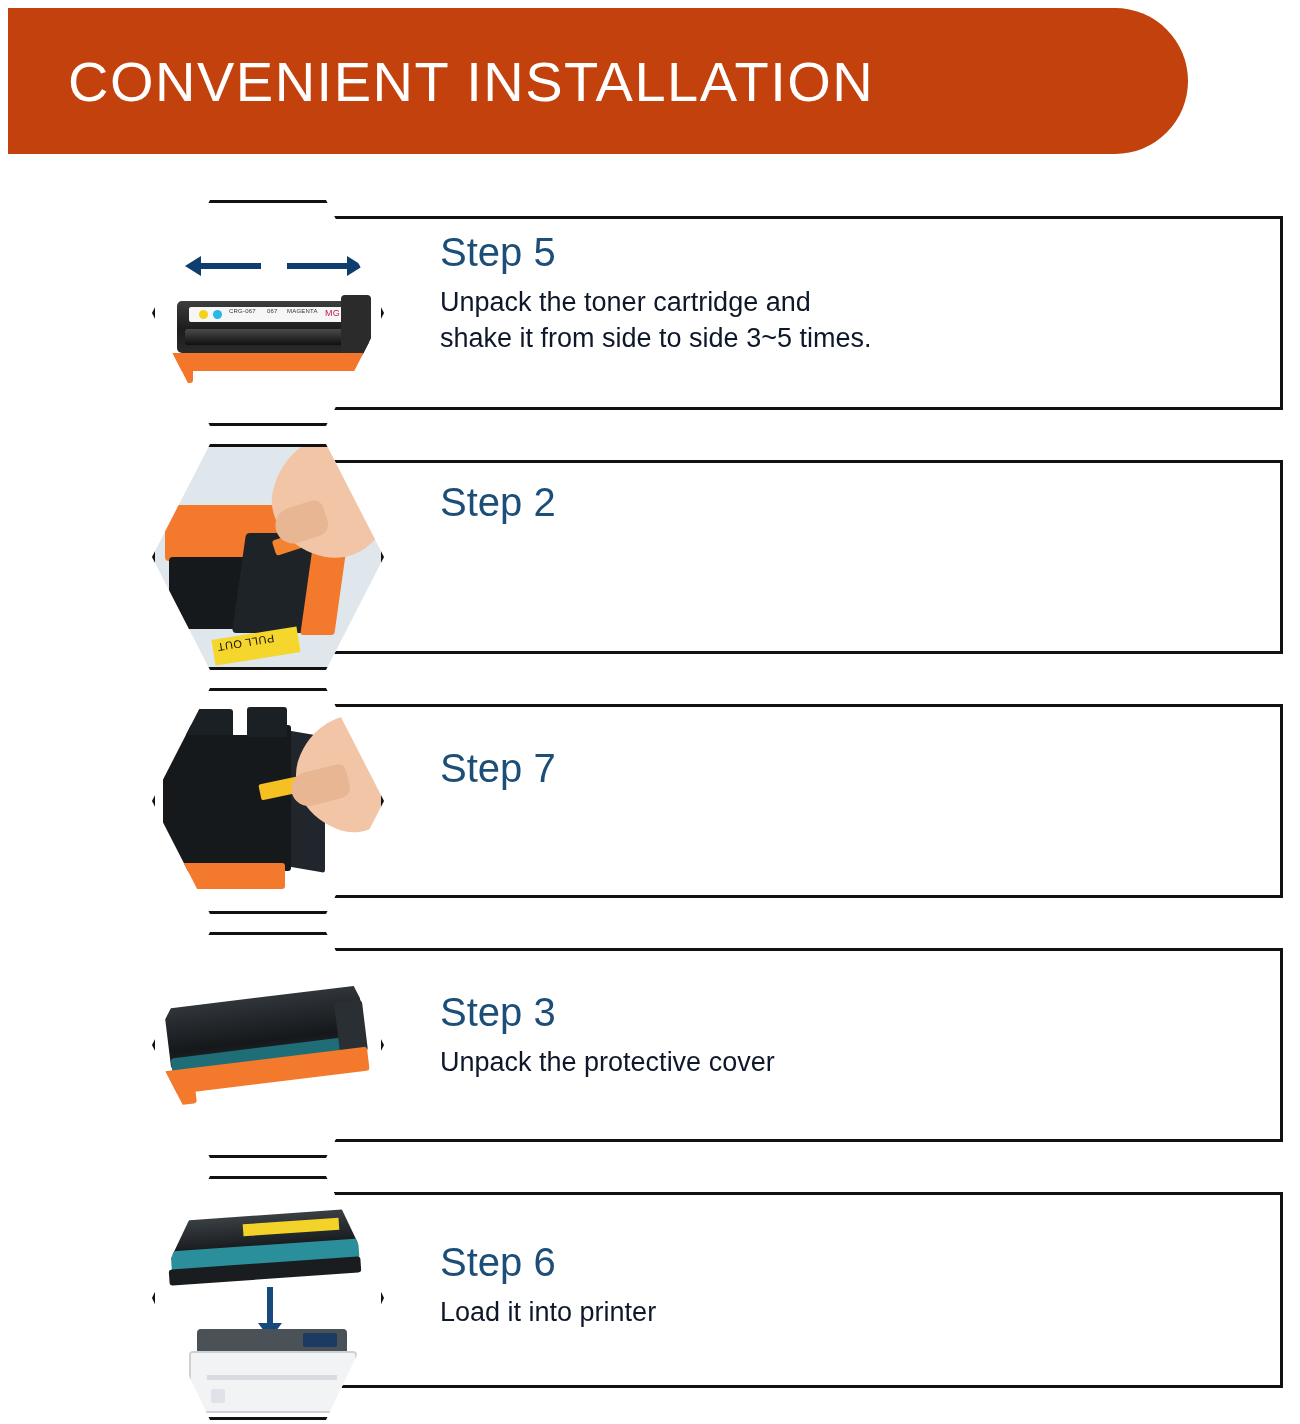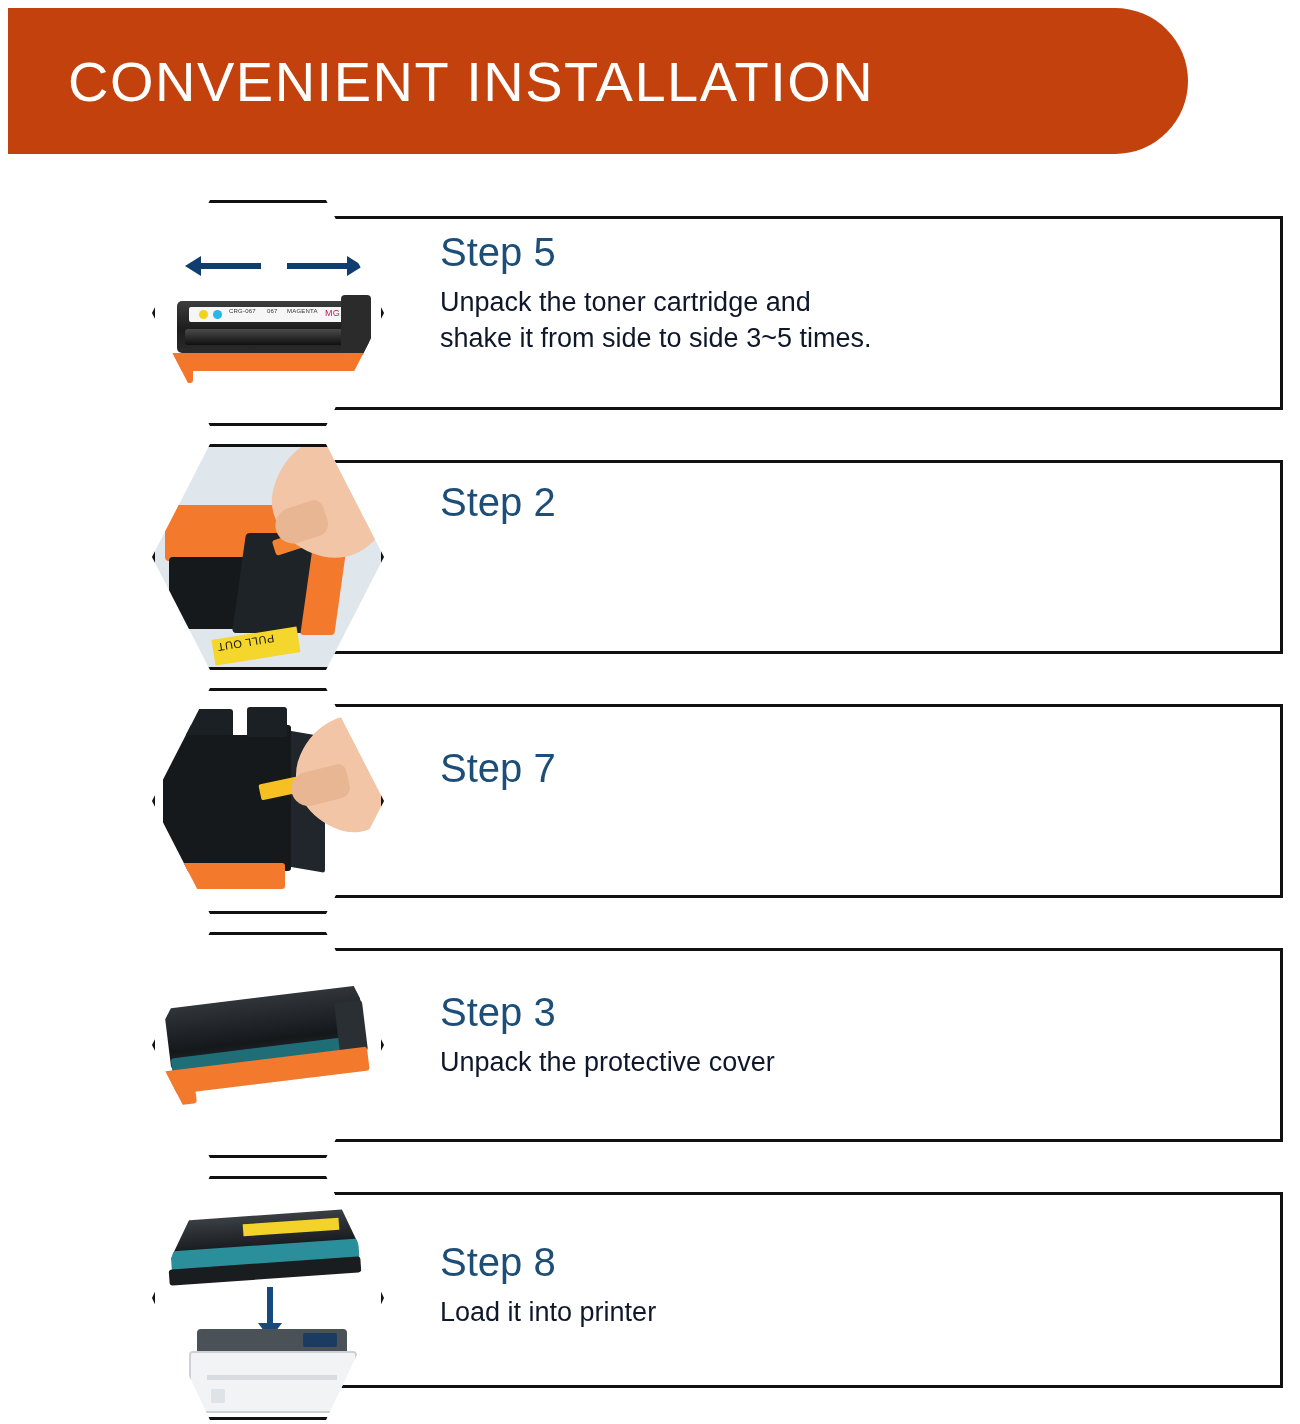--- a/index.html
+++ b/index.html
@@ -404,18 +404,18 @@
         <div class="s5-dark"></div>
         <div class="s5-arrow"></div>
         <div class="s5-printer-top"></div>
         <div class="s5-printer-screen"></div>
         <div class="s5-printer-body"></div>
         <div class="s5-printer-slot"></div>
         <div class="s5-printer-btn"></div>
       </div>
     </div>
     <div class="step-text" style="top:64px;">
-      <div class="step-title">Step 8</div>
+      <div class="step-title">Step 6</div>
       <div class="step-desc">Load it into printer</div>
     </div>
   </div>
 
 </div>
 
 </body></html>

